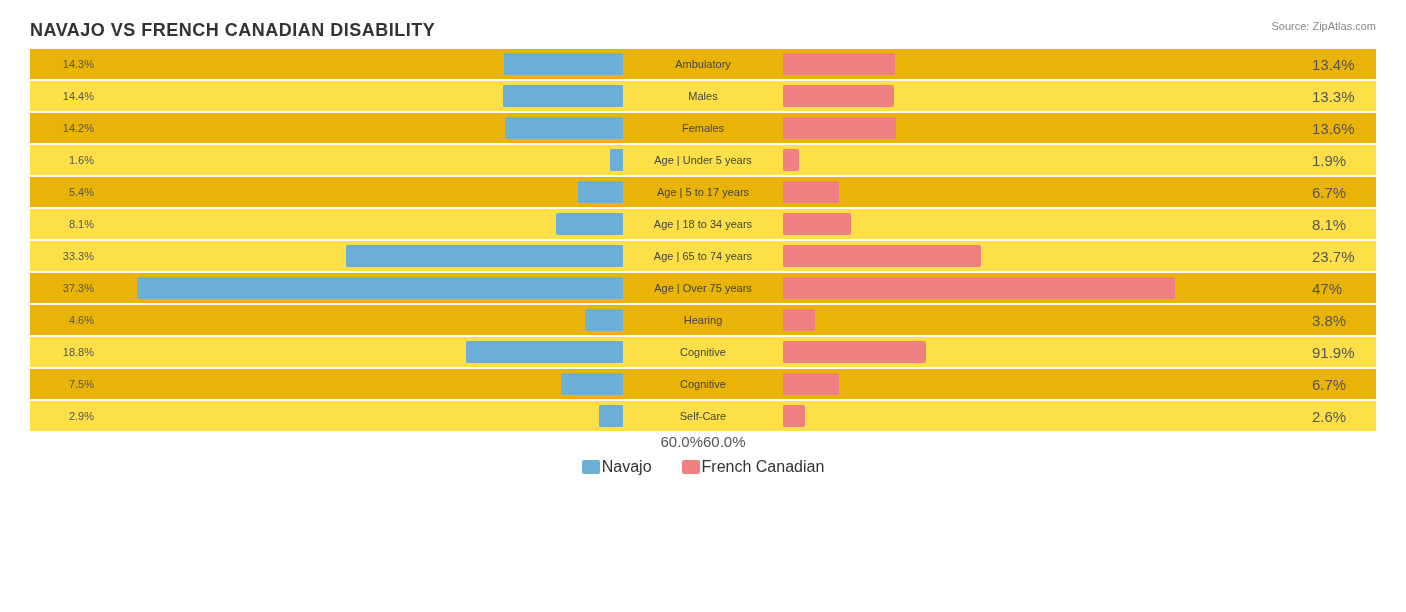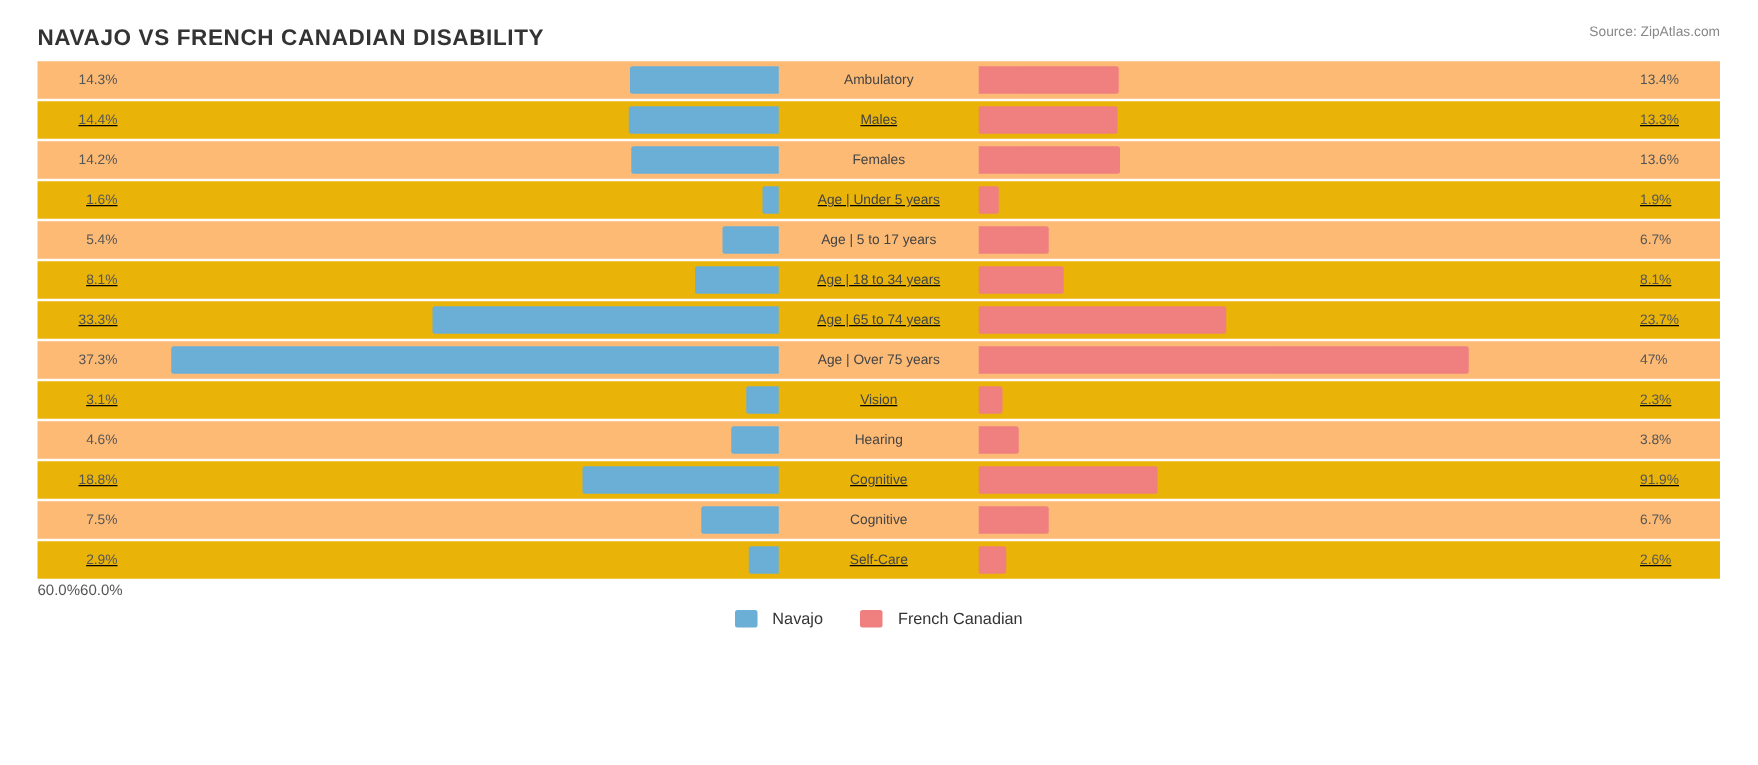--- a/index.html
+++ b/index.html
@@ -38,25 +38,24 @@
       margin-top: 4px;
     }
     .bar-row {
       display: flex;
       align-items: center;
       height: 30px;
       margin-bottom: 2px;
       position: relative;
     }
     .bar-row.alt {
+      background: #fde047;
+    }
+    .bar-row.plain {
       background: #eab308;
-      text-decoration: underline;
-    }
-    .bar-row.plain {
-      background: #fdba74;
       justify-content: flex-end;
     }
     
     .row-left-val {
       width: 70px;
       text-align: right;
       font-size: 11px;
       color: #555;
       padding-right: 6px;
       flex-shrink: 0;
@@ -66,21 +65,21 @@
       text-align: center;
       font-size: 11px;
       color: #444;
       flex-shrink: 0;
       position: relative;
       z-index: 2;
     }
     .row-right-val {
       width: 70px;
       text-align: left;
-      font-size: 11px;
+      font-size: 15px;
       color: #555;
       padding-left: 6px;
       flex-shrink: 0;
     }
     .left-bar-container {
       flex: 1;
       display: flex;
       justify-content: flex-end;
       align-items: center;
       height: 22px;
@@ -105,35 +104,35 @@
     .legend {
       display: flex;
       justify-content: center;
       align-items: center;
       gap: 30px;
       margin-top: 8px;
     }
     .legend-item {
       display: flex;
       align-items: center;
-      gap: 12px;
-      font-size: 13px;
+      gap: 2px;
+      font-size: 16px;
       color: #333;
     }
     .legend-box {
       width: 18px;
       height: 14px;
       border-radius: 2px;
     }
     .legend-blue { background: #6baed6; }
     .legend-pink { background: #f08080; }
     .bottom-labels {
       display: flex;
-      justify-content: flex-start;
-      font-size: 12px;
+      justify-content: center;
+      font-size: 15px;
       color: #555;
       margin-top: 2px;
       padding: 0 0px;
     }
   </style>
 </head>
 <body>
 
 <div class="chart-container">
   <div class="chart-title">NAVAJO VS FRENCH CANADIAN DISABILITY</div>
@@ -221,31 +220,20 @@
       <div class="bar-row plain">
     <div class="row-left-val">37.3%</div>
     <div class="left-bar-container">
       <div class="bar-blue" style="width:485.83333333333326px;"></div>
     </div>
     <div class="row-label">Age | Over 75 years</div>
     <div class="right-bar-container">
       <div class="bar-pink" style="width:391.6666666666667px;"></div>
     </div>
     <div class="row-right-val">47%</div>
-  </div>
-      <div class="bar-row alt">
-    <div class="row-left-val">3.1%</div>
-    <div class="left-bar-container">
-      <div class="bar-blue" style="width:25.833333333333332px;"></div>
-    </div>
-    <div class="row-label">Vision</div>
-    <div class="right-bar-container">
-      <div class="bar-pink" style="width:19.166666666666664px;"></div>
-    </div>
-    <div class="row-right-val">2.3%</div>
   </div>
       <div class="bar-row plain">
     <div class="row-left-val">4.6%</div>
     <div class="left-bar-container">
       <div class="bar-blue" style="width:38.33333333333333px;"></div>
     </div>
     <div class="row-label">Hearing</div>
     <div class="right-bar-container">
       <div class="bar-pink" style="width:31.66666666666666px;"></div>
     </div>

